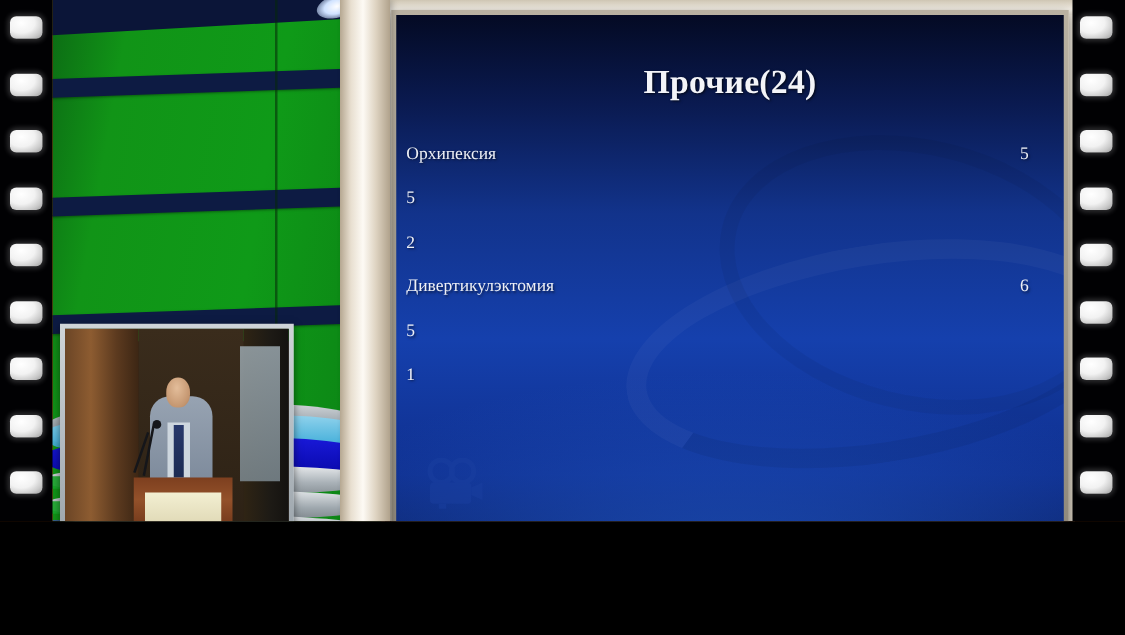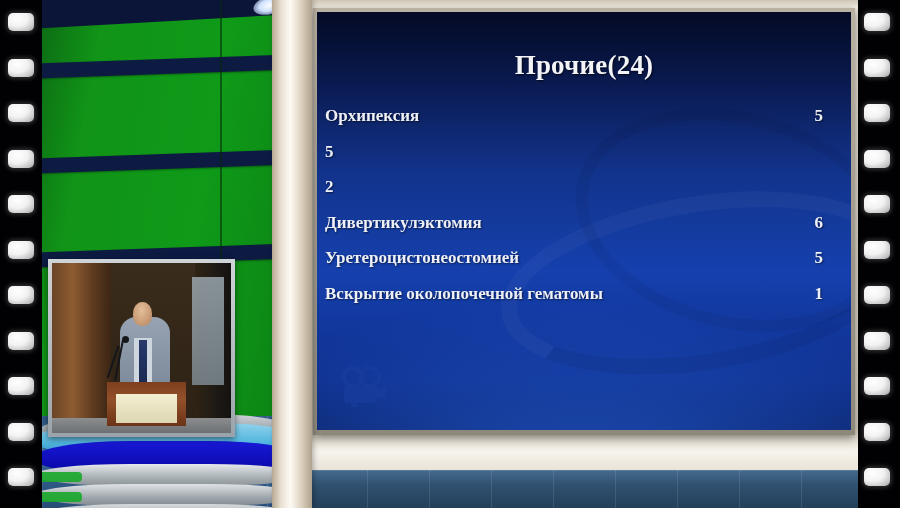--- a/index.html
+++ b/index.html
@@ -3,21 +3,21 @@
 <meta charset="utf-8">
 <style>
   html, body {
     margin: 0;
     padding: 0;
     background: #000;
   }
   #stage {
     position: relative;
     width: 900px;
-    height: 508px;
+    height: 417px;
     overflow: hidden;
     background: #f97316;
     font-family: "Liberation Serif", "DejaVu Serif", serif;
   }
 
   
   .filmstrip {
     position: absolute;
     top: 0;
     width: 42px;
@@ -322,27 +322,26 @@
     height: 58px;
   }
   .slide-list {
     position: absolute;
     left: 8px;
     top: 94px;
     right: 16px;
   }
   .list-row {
     display: flex;
-    align-items: flex-start;
+    align-items: center;
     justify-content: space-between;
     height: 35.5px;
     color: #eef0f6;
-    font-size: 17px;
+    font-size: 14px;
     text-shadow: 1px 1px 2px rgba(0,0,0,0.55);
-    font-weight: bold;
   }
   .list-row .label { white-space: nowrap; }
   .list-row .value { padding-right: 12px; }
   .slide-corner-icon {
     position: absolute;
     left: 22px;
     bottom: 22px;
     width: 52px;
     height: 42px;
     opacity: 0.5;
@@ -450,25 +449,23 @@
             <span class="value">5</span>
           </div>
           <div class="list-row">
             <span class="value">2</span>
           </div>
           <div class="list-row">
             <span class="label">Дивертикулэктомия</span>
             <span class="value">6</span>
           </div>
           <div class="list-row">
-            <span class="label">Уретероцистонеостомией</span>
             <span class="value">5</span>
           </div>
           <div class="list-row">
-            <span class="label">Вскрытие околопочечной гематомы</span>
             <span class="value">1</span>
           </div>
         </div>
 
       <div class="slide-corner-icon">
         <svg viewBox="0 0 52 42" width="52" height="42">
           <circle cx="14" cy="11" r="9" fill="none" stroke="#1a3fa0" stroke-width="4"></circle>
           <circle cx="31" cy="11" r="9" fill="none" stroke="#1a3fa0" stroke-width="4"></circle>
           <rect x="5" y="20" width="33" height="17" rx="3" fill="#1a3fa0"></rect>
           <path d="M38 24 l9 -4 v14 l-9 -4 z" fill="#1a3fa0"></path>

